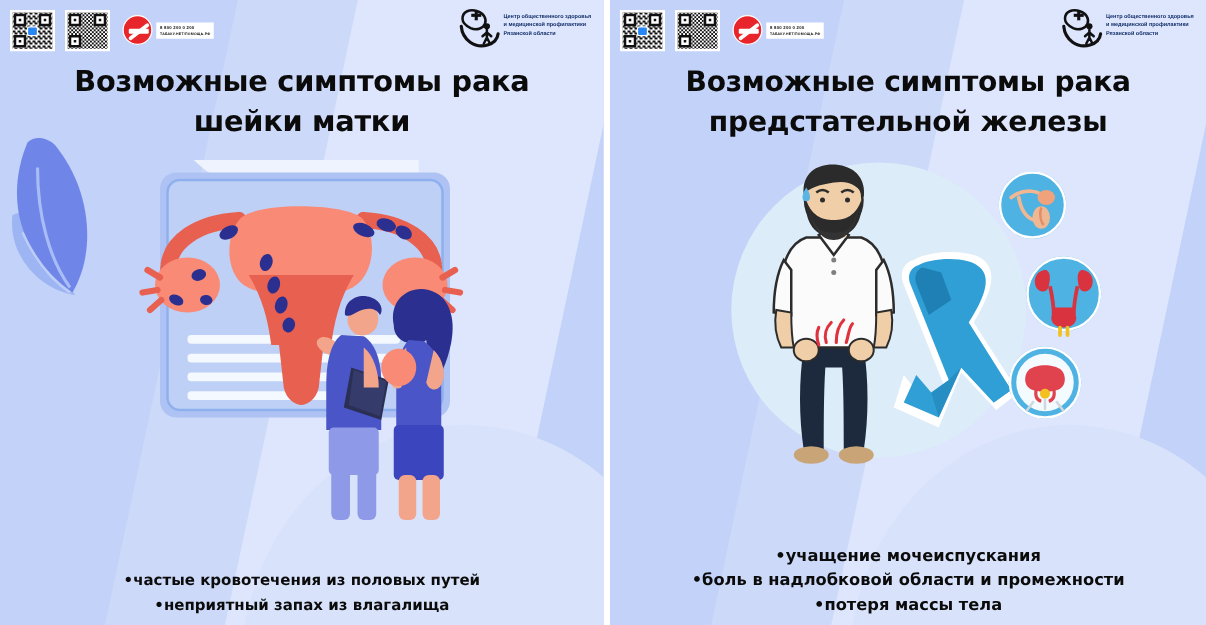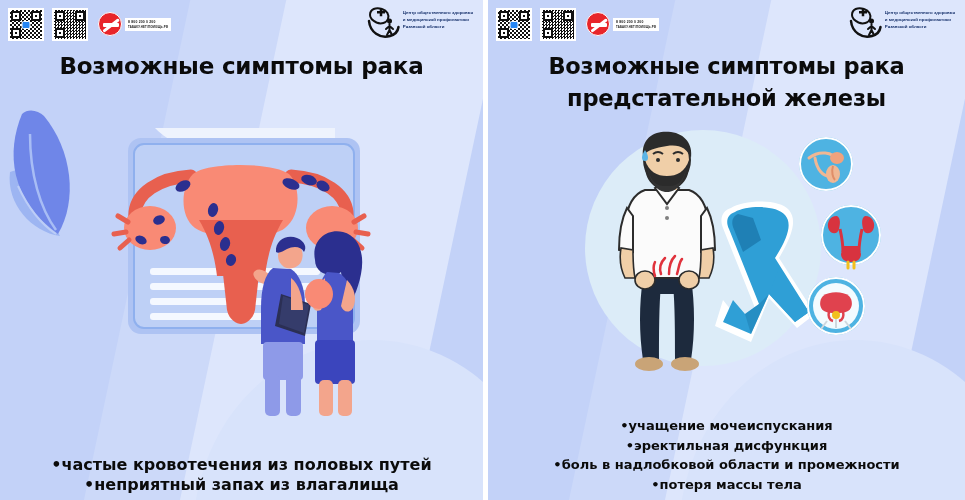--- a/index.html
+++ b/index.html
@@ -111,21 +111,21 @@
     font-weight:bold; font-size:23px; line-height:32px;
     letter-spacing:-0.2px;
   }
   .panel.right .title{ font-size:22.5px; }
 
   
   .bullets{
     position:absolute; left:0; right:0; bottom:6px; z-index:5;
     text-align:center; color:#0b0b0b;
     font-family:"DejaVu Sans", sans-serif;
-    font-weight:bold; font-size:16px; line-height:19.5px;
+    font-weight:bold; font-size:12px; line-height:19.5px;
   }
   .panel.right .bullets{ font-size:13px; line-height:19.5px; bottom:6px; }
   .bullets div{ white-space:nowrap; }
 
   
   .illoL{ position:absolute; left:95px; top:128px; width:290px; height:240px; z-index:3; }
   .leaf{ position:absolute; left:0px; top:108px; width:92px; height:130px; z-index:4; }
 
   
   .illoR{ position:absolute; left:95px; top:128px; width:300px; height:245px; z-index:3; }
@@ -188,20 +188,21 @@
         <div class="txt">
           <div>Центр общественного здоровья</div>
           <div>и медицинской профилактики</div>
           <div>Рязанской области</div>
         </div>
       </div>
     </div>
 
     <div class="title">
       <div>Возможные симптомы рака</div>
+      <div>шейки матки</div>
     </div>
 
     <div class="illoL">
       <svg viewBox="0 0 290 240" width="290" height="240">
 
         <path d="M60 0 H240 V36 C200 50 140 44 100 26 C84 18 70 10 60 0 Z" fill="#eef3fd"></path>
 
         <rect x="33" y="10" width="232" height="196" rx="13" fill="#aec3f3"></rect>
         <rect x="39" y="16" width="220" height="184" rx="10" fill="#bed0f6" stroke="#8fb0ee" stroke-width="2"></rect>
 
@@ -431,18 +432,17 @@
           <path d="M240 168 C236 172 236 180 241 183 C246 186 260 186 265 183 C270 180 270 172 266 168 C260 163 246 163 240 168 Z" fill="#e0424e"></path>
           <path d="M246 183 C245 188 246 192 250 193 M260 183 C261 188 260 192 256 193" stroke="#e0424e" stroke-width="2.5" fill="none"></path>
           <circle cx="253" cy="187" r="4" fill="#f2c01f"></circle>
           <path d="M253 191 L253 200 M244 193 L238 201 M262 193 L268 201" stroke="#cfd8de" stroke-width="2" fill="none"></path>
         </g>
       </svg>
     </div>
 
     <div class="bullets">
       <div>•учащение мочеиспускания</div>
-      <div>•эректильная дисфункция</div>
       <div>•боль в надлобковой области и промежности</div>
       <div>•потеря массы тела</div>
     </div>
   </div>
 </div>
 
 </body></html>

